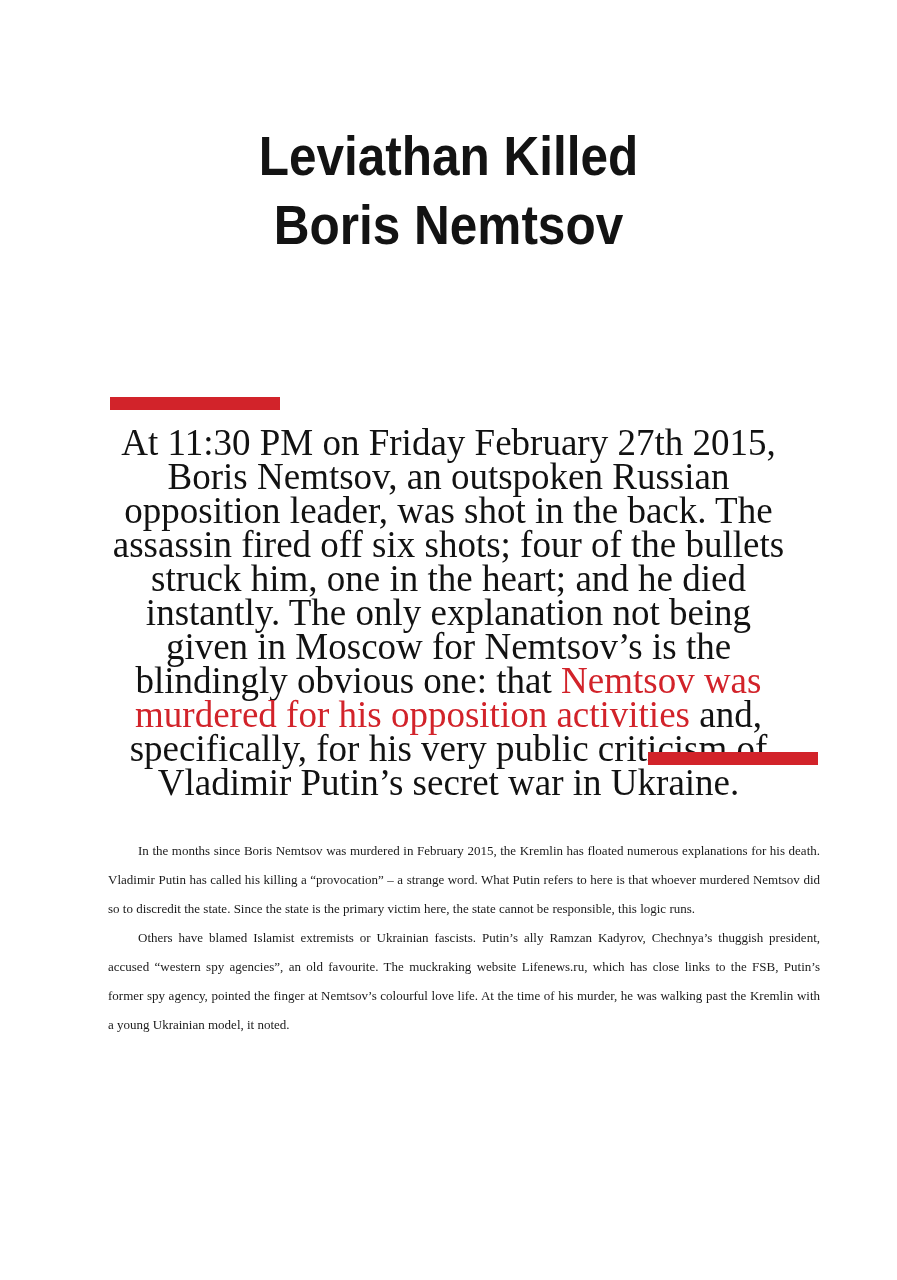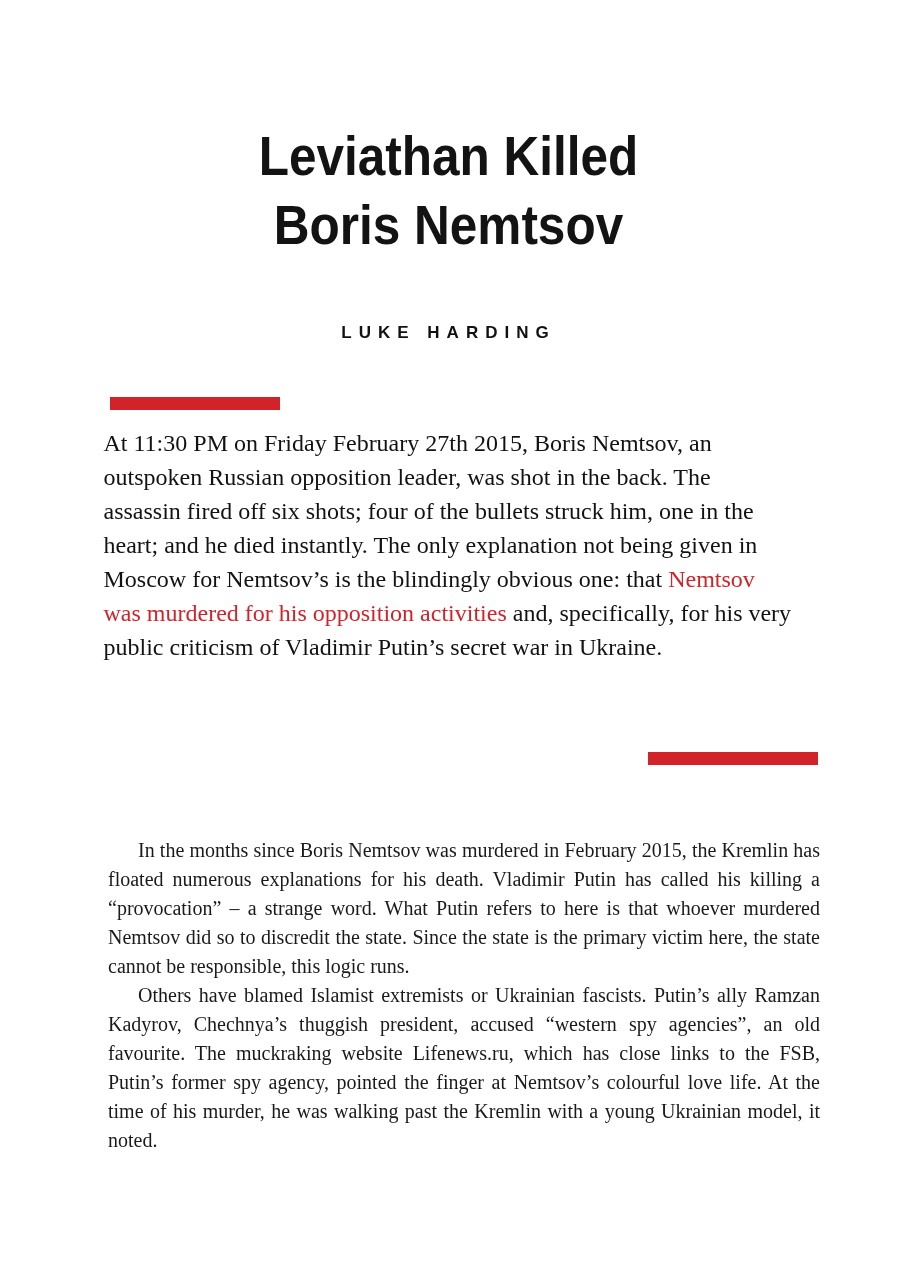--- a/index.html
+++ b/index.html
@@ -54,52 +54,52 @@
     top: 752px;
     left: 648px;
     width: 170px;
   }
   .pullquote {
     position: absolute;
     top: 426px;
     left: 50%;
     transform: translateX(-50%);
     width: 690px;
+    text-align: center;
     font-family: "Liberation Serif", serif;
-    font-size: 24px;
+    font-size: 37px;
     line-height: 34px;
     color: #121212;
   }
   .pullquote .hl { }
   .body-text {
     position: absolute;
     top: 836px;
     left: 108px;
     width: 712px;
     font-family: "Liberation Serif", serif;
-    font-size: 20px;
+    font-size: 13px;
     line-height: 29px;
     text-align: justify;
     color: #1a1a1a;
   }
   .body-text p {
     text-indent: 30px;
   }
 </style>
 </head>
 <body>
 
 <div class="page">
 
   <h1 class="title">
     <span>Leviathan Killed</span><br>
     <span>Boris Nemtsov</span>
   </h1>
 
-  <div class="author">LUKE HARDING</div>
 
   <div class="rule rule-top" style="background: rgb(210, 35, 42);"></div>
 
   <div class="pullquote">
     <span>At 11:30 PM on Friday February 27th 2015, Boris Nemtsov, an outspoken Russian opposition leader, was shot in the back. The assassin fired off six shots; four of the bullets struck him, one in the heart; and he died instantly. The only explanation not being given in Moscow for Nemtsov’s is the blindingly obvious one: that </span><span class="hl" style="color: rgb(210, 35, 42);">Nemtsov was murdered for his opposition activities</span><span> and, specifically, for his very public criticism of Vladimir Putin’s secret war in Ukraine.</span>
   </div>
 
   <div class="rule rule-bottom" style="background: rgb(210, 35, 42);"></div>
 
   <div class="body-text">

